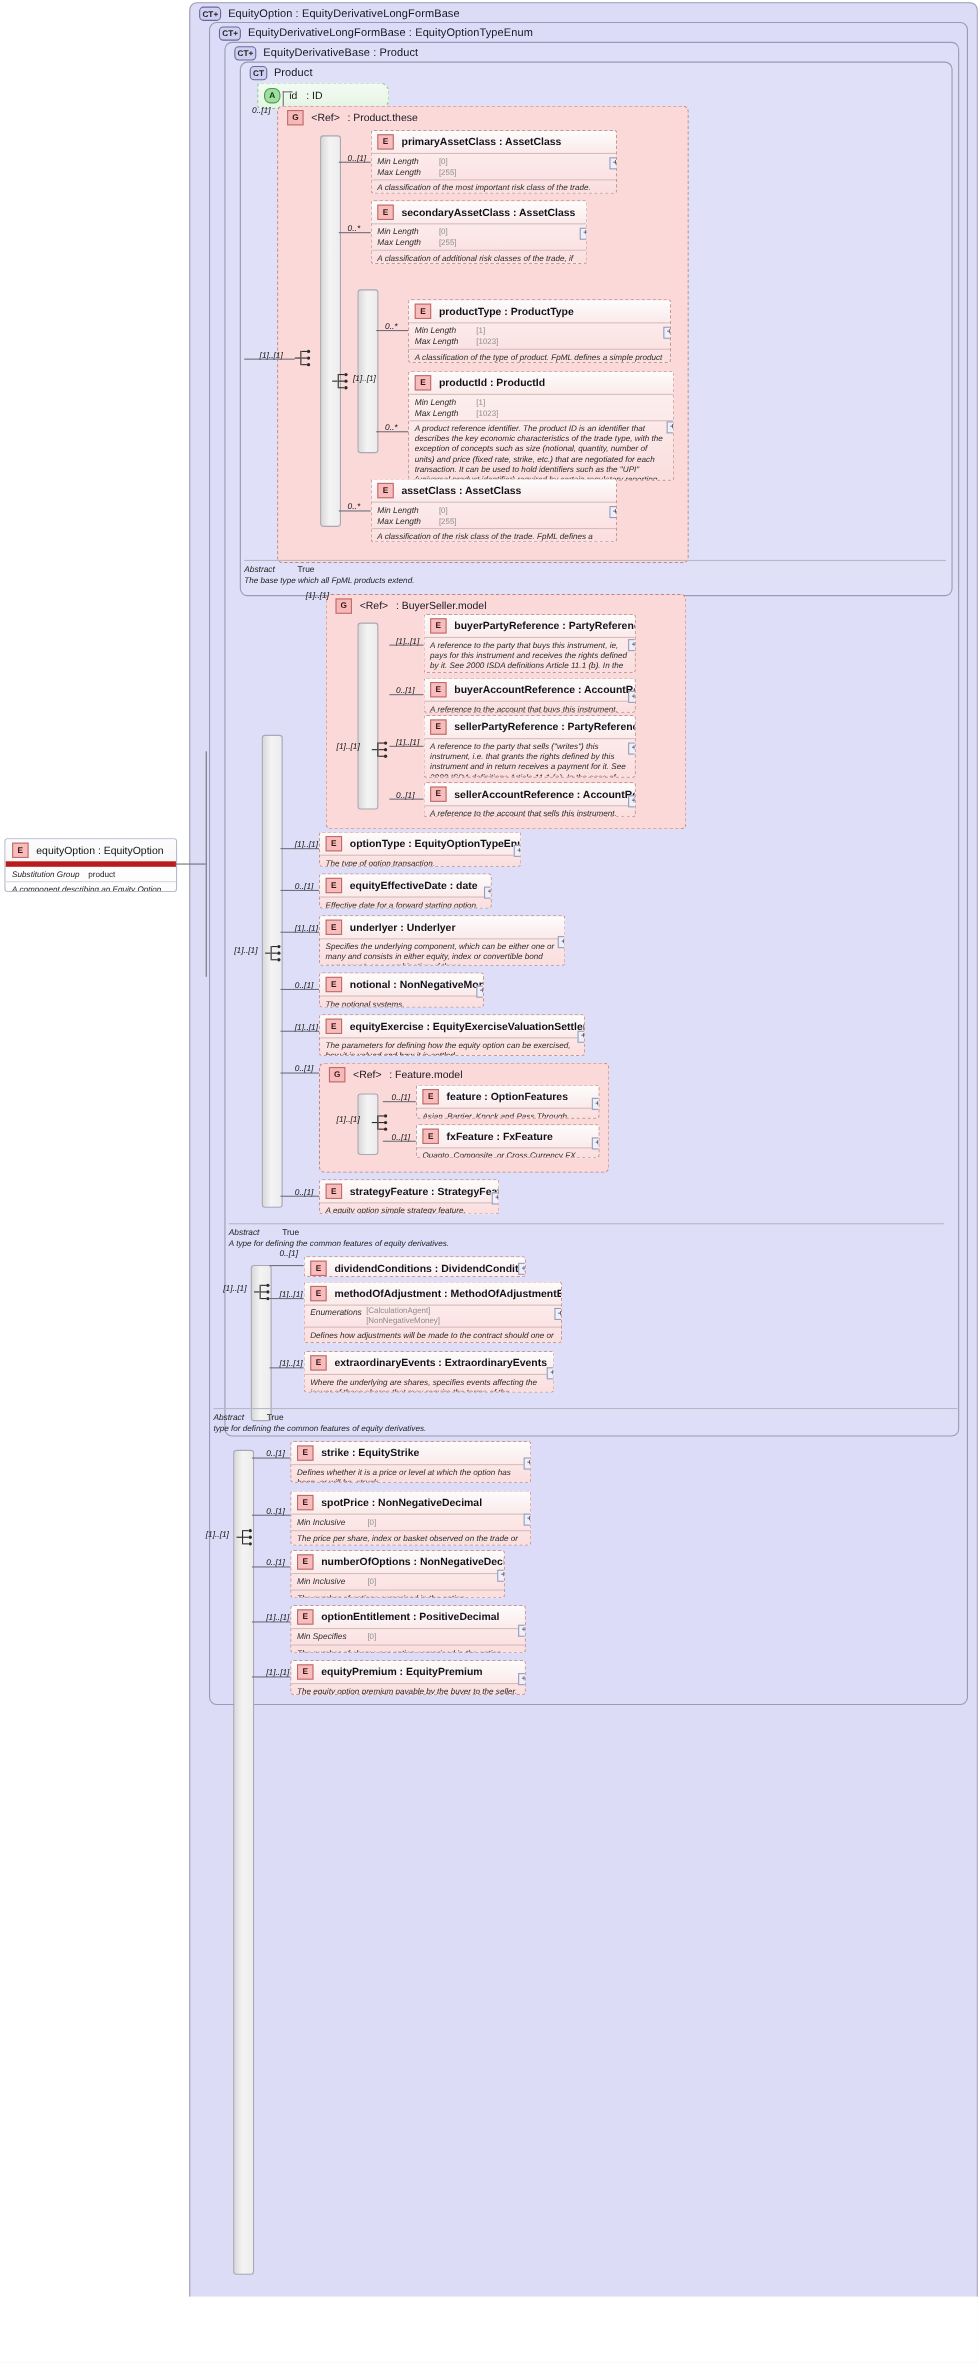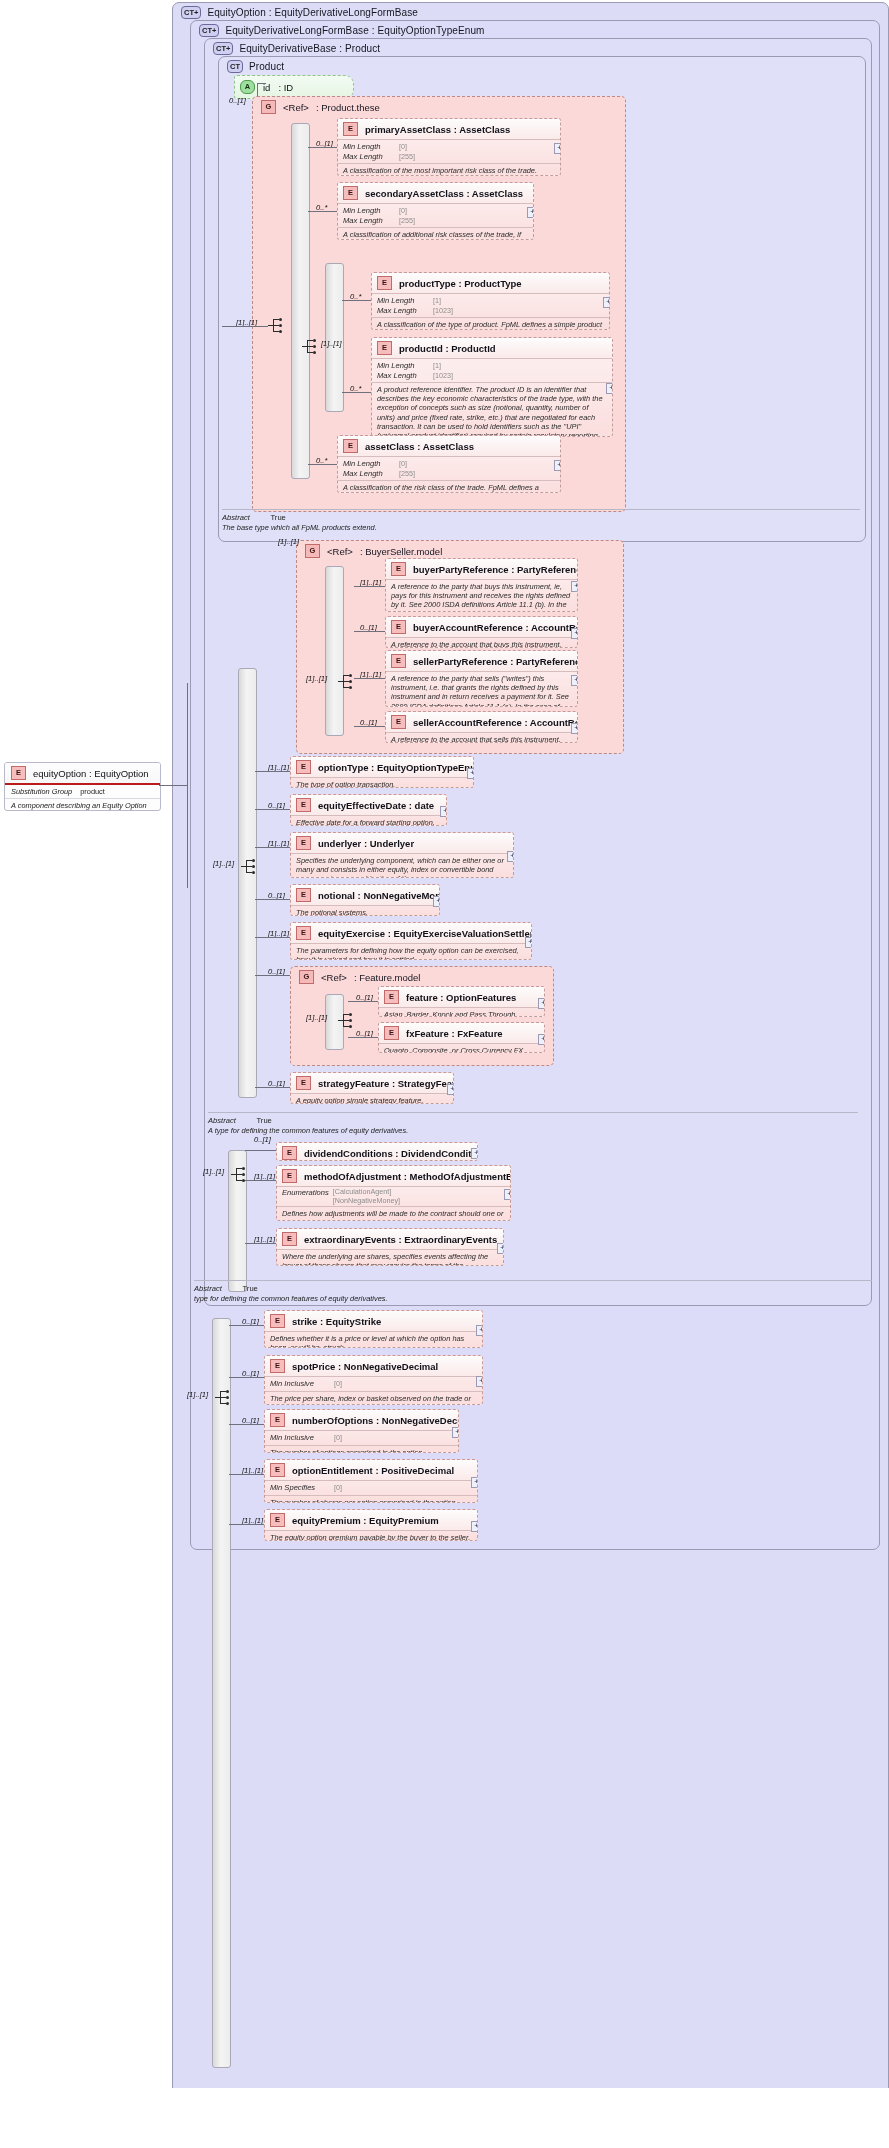--- a/index.html
+++ b/index.html
@@ -75,21 +75,21 @@
   
   .absrow{position:absolute;border-top:1px solid #b7b7c8;white-space:nowrap;}
   .absrow .k{font-style:italic;font-size:7.6px;color:#222;}
   .absrow .v{font-size:7.6px;color:#222;}
   .typedoc{position:absolute;font-style:italic;font-size:7.4px;color:#222;white-space:nowrap;}
 
   
   .root{position:absolute;border:1px solid #b9b9cc;border-radius:3px;background:#fdfdfd;overflow:hidden;}
   .root-top{display:flex;align-items:center;gap:7px;padding:3px 6px;
      background:linear-gradient(180deg,#fdfdfd 0%,#f7f7f7 100%);}
-  .root-sub{border-top:2px solid #b91c1c;padding:2px 6px;display:flex;gap:8px;align-items:baseline;}
+  .root-sub{border-top:5px solid #b91c1c;padding:2px 6px;display:flex;gap:8px;align-items:baseline;}
   .root-sub .k{font-style:italic;font-size:7.4px;color:#222;}
   .root-sub .v{font-size:7.4px;color:#222;}
   .root-doc{border-top:1px solid #d8d8e2;padding:2px 6px;font-style:italic;font-size:7.4px;color:#222;}
 
   .enumbox{padding:1px 5px;}
   .enum-k{font-style:italic;font-size:7.6px;color:#2b2b2b;}
   .enum-v{font-size:7.2px;color:#8d8d8d;line-height:8.5px;}
 </style>
 </head>
 <body>

